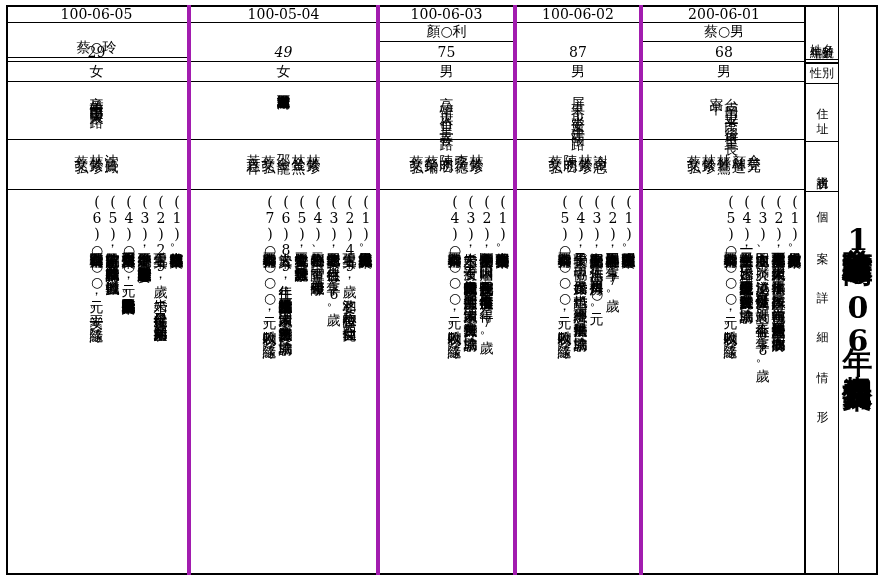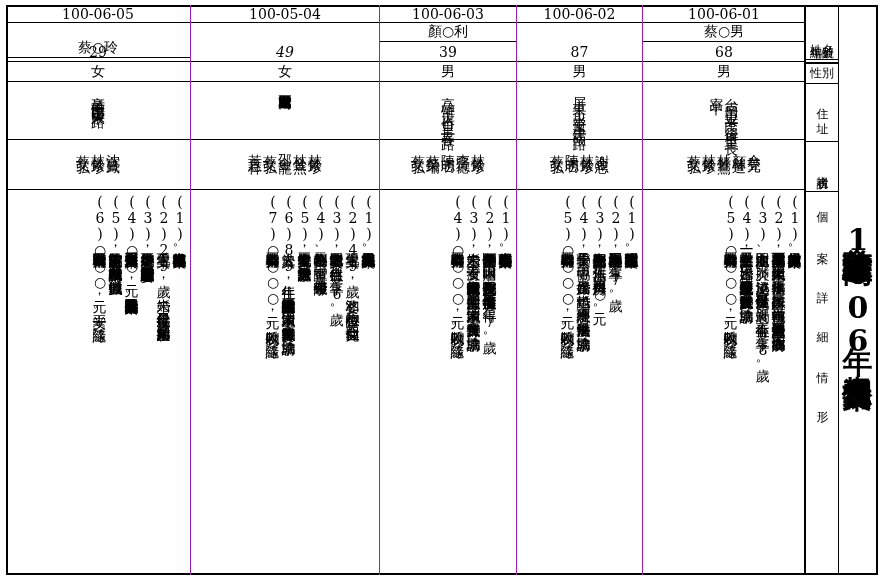--- a/index.html
+++ b/index.html
@@ -2,21 +2,21 @@
 <html><head>
 <meta charset="utf-8">
 <style>
   html, body { margin: 0; padding: 0; background: #ffffff; }
   body { width: 880px; height: 578px; overflow: hidden; position: relative; font-family: "DejaVu Serif", serif; color: #000; }
   .frame { position: absolute; left: 6px; top: 5px; width: 800px; height: 570px; border: 2px solid #000; box-sizing: border-box; }
   .titlebox { position: absolute; left: 838px; top: 5px; width: 40px; height: 570px; border: 2px solid #000; border-left: 1px solid #000; box-sizing: border-box; writing-mode: vertical-rl; text-orientation: upright; font-family: "DejaVu Serif", serif; font-weight: bold; font-size: 30px; line-height: 36px; letter-spacing: -1px; display: flex; align-items: center; justify-content: center; }
   .labels { position: absolute; left: 806px; top: 5px; width: 32px; height: 570px; border-top: 2px solid #000; border-bottom: 2px solid #000; box-sizing: border-box; font-family: "DejaVu Sans", sans-serif; }
   .lab { position: absolute; left: 0; width: 32px; font-size: 12px; text-align: center; border-bottom: 1px solid #000; box-sizing: border-box; display: flex; align-items: center; justify-content: center; }
   .lab.v { writing-mode: vertical-rl; text-orientation: upright; }
-  .col { position: absolute; top: 5px; height: 570px; border-right: 1px solid #a21caf; box-sizing: border-box; }
+  .col { position: absolute; top: 5px; height: 570px; border-right: 4px solid #a21caf; box-sizing: border-box; }
   .cell { position: absolute; left: 0; right: 0; border-bottom: 1px solid #000; box-sizing: border-box; text-align: center; font-size: 14px; display: flex; align-items: center; justify-content: center; }
   .addr, .visit { position: absolute; left: 0; right: 0; border-bottom: 1px solid #000; box-sizing: border-box; display: flex; justify-content: center; align-items: flex-start; }
   .vt { writing-mode: vertical-rl; text-orientation: upright; font-size: 14px; line-height: 15px; letter-spacing: 1px; }
   .detail { position: absolute; left: 0; right: 0; top: 185px; bottom: 0; padding: 4px 2px 0 2px; box-sizing: border-box; writing-mode: vertical-rl; text-orientation: upright; font-size: 14px; line-height: 16px; letter-spacing: 0px; overflow: hidden; }
   .line { display: block; white-space: nowrap; }
 </style>
 </head>
 <body>
 
 <div class="frame"></div>
@@ -27,21 +27,21 @@
   <div class="lab" style="top:0;height:18px;margin-top:38px;">編號</div>
   <div class="lab" style="top:34px;height:19px;">姓名</div>
   <div class="lab" style="top:37px;height:20px;">年齡</div>
   <div class="lab" style="top:57px;height:20px;">性別</div>
   <div class="lab v" style="top:77px;height:58px;letter-spacing:14px;">住址</div>
   <div class="lab v" style="top:135px;height:50px;">訪視者</div>
   <div class="lab v" style="top:185px;height:381px;border-bottom:none;letter-spacing:40px;padding-top:10px;justify-content:flex-start;">個案詳細情形</div>
 </div>
 
 <div class="col" style="left:643px;width:163px;border-right:1px solid #000;">
-  <div class="cell" style="top:0;height:18px;">100-06-01</div>
+  <div class="cell" style="top:0;height:18px;">200-06-01</div>
   <div class="cell" style="top:18px;height:19px;">蔡○男</div>
   <div class="cell" style="top:37px;height:20px;">68</div>
   <div class="cell" style="top:57px;height:20px;">男</div>
   <div class="addr" style="top:77px;height:58px;padding-top:4px;">
     <span class="vt" style="height:50px;letter-spacing:5px;">台南市安平區後壁里長寮中</span>
   </div>
   <div class="visit" style="top:135px;height:50px;padding-top:3px;">
     <span class="vt" style="letter-spacing:3px;">蔡文弘</span>
     <span class="vt" style="letter-spacing:3px;">林素珍</span>
     <span class="vt" style="letter-spacing:3px;">林鴛鴦</span>
@@ -75,21 +75,21 @@
     <span class="line" style="white-space:normal;">(2)案主因心肺衰竭不幸往生，享年87歲。</span>
     <span class="line" style="white-space:normal;">(3)案妻長期照顧先生，無法工作，每月房租四八○○元。</span>
     <span class="line" style="white-space:normal;">(4)案長子失聯，協尋中，長女已婚嫁，也離婚，經濟不理想，無法提供幫助，請求協助。</span>
     <span class="line" style="white-space:normal;">(5)本會補助喪葬費三○○○○元，以利收殮。《隨緣》</span>
   </div>
 </div>
 
 <div class="col" style="left:380px;width:137px;">
   <div class="cell" style="top:0;height:18px;">100-06-03</div>
   <div class="cell" style="top:18px;height:19px;">顏○利</div>
-  <div class="cell" style="top:37px;height:20px;">39</div>
+  <div class="cell" style="top:37px;height:20px;">75</div>
   <div class="cell" style="top:57px;height:20px;">男</div>
   <div class="addr" style="top:77px;height:58px;padding-top:4px;">
     <span class="vt" style="height:50px;letter-spacing:5px;">高雄市大竹里長春路</span>
   </div>
   <div class="visit" style="top:135px;height:50px;padding-top:3px;">
     <span class="vt" style="letter-spacing:3px;">蔡文弘</span>
     <span class="vt" style="letter-spacing:3px;">蔡榮瑞</span>
     <span class="vt" style="letter-spacing:3px;">陳志明</span>
     <span class="vt" style="letter-spacing:3px;">李賢德</span>
     <span class="vt" style="letter-spacing:3px;">林素珍</span>

